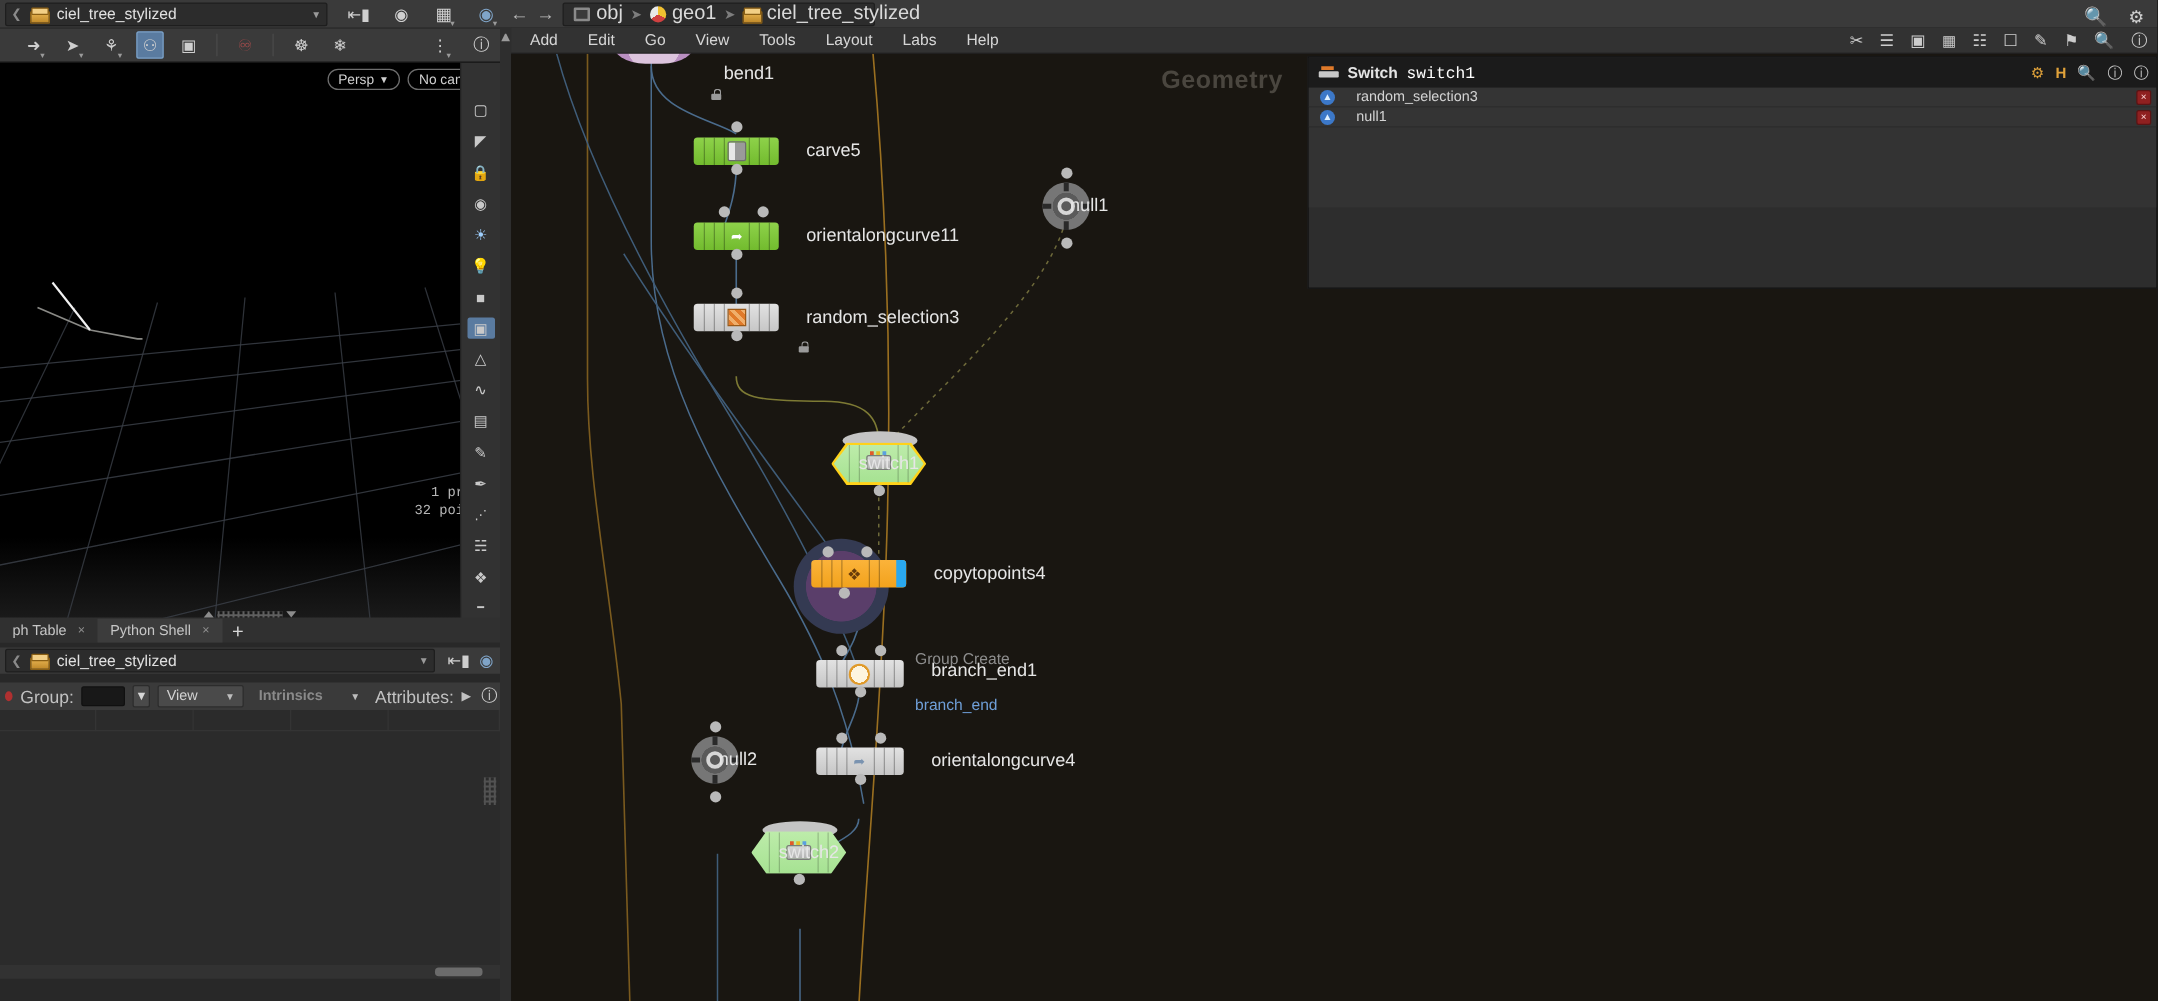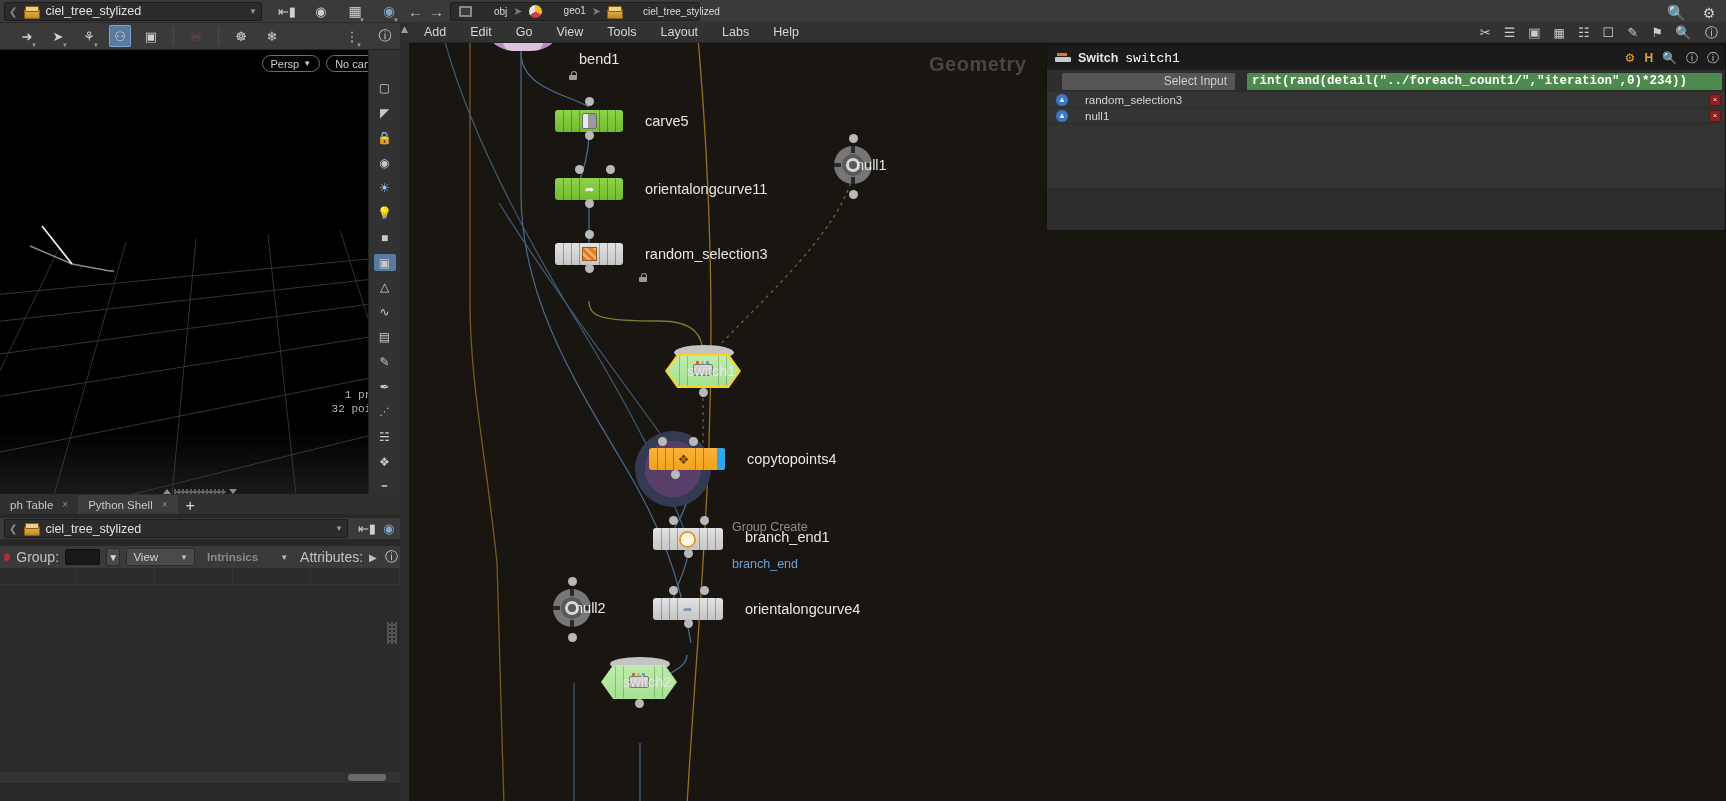--- a/index.html
+++ b/index.html
@@ -107,21 +107,21 @@
                      repeating-linear-gradient(90deg,#6d6d6d 0 2px,transparent 2px 4px);
     background-size:4px 4px; opacity:.6;}
 
   
   #right{ position:absolute; left:400px; top:0; width:1326px; height:801px; background:#1d1d1d;}
   #netPath{ position:absolute; left:0; top:0; width:1326px; height:22px; background:#3a3a3a;
     display:flex; align-items:center; gap:6px; padding-left:8px; }
   .navarrow{ font-size:15px; color:#b9b9b9; line-height:15px; }
   .crumbs{ display:flex; align-items:center; gap:6px; height:19px;
     background:#2c2c2c; border:1px solid #1e1e1e; border-radius:2px; padding:0 8px; }
-  .crumb{ display:flex; gap:22px; color:#dadada; font-size:10px; }
+  .crumb{ display:flex; align-items:center; gap:5px; color:#dadada; font-size:16px; }
   .crumbsep{ color:#7d7d7d; font-size:11px; }
   .icoObj{ width:13px;height:11px;background:#8a8a8a;border-radius:1px;position:relative;}
   .icoObj:after{content:'';position:absolute;left:2px;top:2px;width:9px;height:7px;background:#3a3a3a;}
   .icoGeo{ width:13px;height:13px;border-radius:50%;
     background:conic-gradient(#f0c030 0 33%, #d04040 0 66%, #e8e8e8 0);}
   #netSearch{ position:absolute; right:6px; top:2px; display:flex; gap:10px; align-items:center;}
 
   #netMenu{ position:absolute; left:0; top:22px; width:1326px; height:21px; background:#323232;
     display:flex; align-items:center; gap:0; padding-left:12px; border-bottom:1px solid #242424;}
   .mitem{ padding:0 12px; height:21px; line-height:21px; color:#d6d6d6; font-size:12.5px; }
@@ -664,24 +664,20 @@
       <div id="paramHeaderIcons">
         <span style="color:#e0a23a">⚙</span>
         <span style="color:#e0a23a;font-weight:bold">H</span>
         <span>🔍</span>
         <span>ⓘ</span>
         <span>ⓘ</span>
       </div>
     </div>
 
 
-    <div class="pRow" style="padding-left:14px">
-      <span class="btnGrey">Select Input</span>
-      <span class="exprField">rint(rand(detail("../foreach_count1/","iteration",0)*234))</span>
-    </div>
 
     <div class="listRow">
       <span class="ic">
           <span class="upDot">▲</span>
         </span>
       <span class="nm">random_selection3</span>
       <span class="delBtn">×</span>
     </div>
     <div class="listRow">
       <span class="ic">

